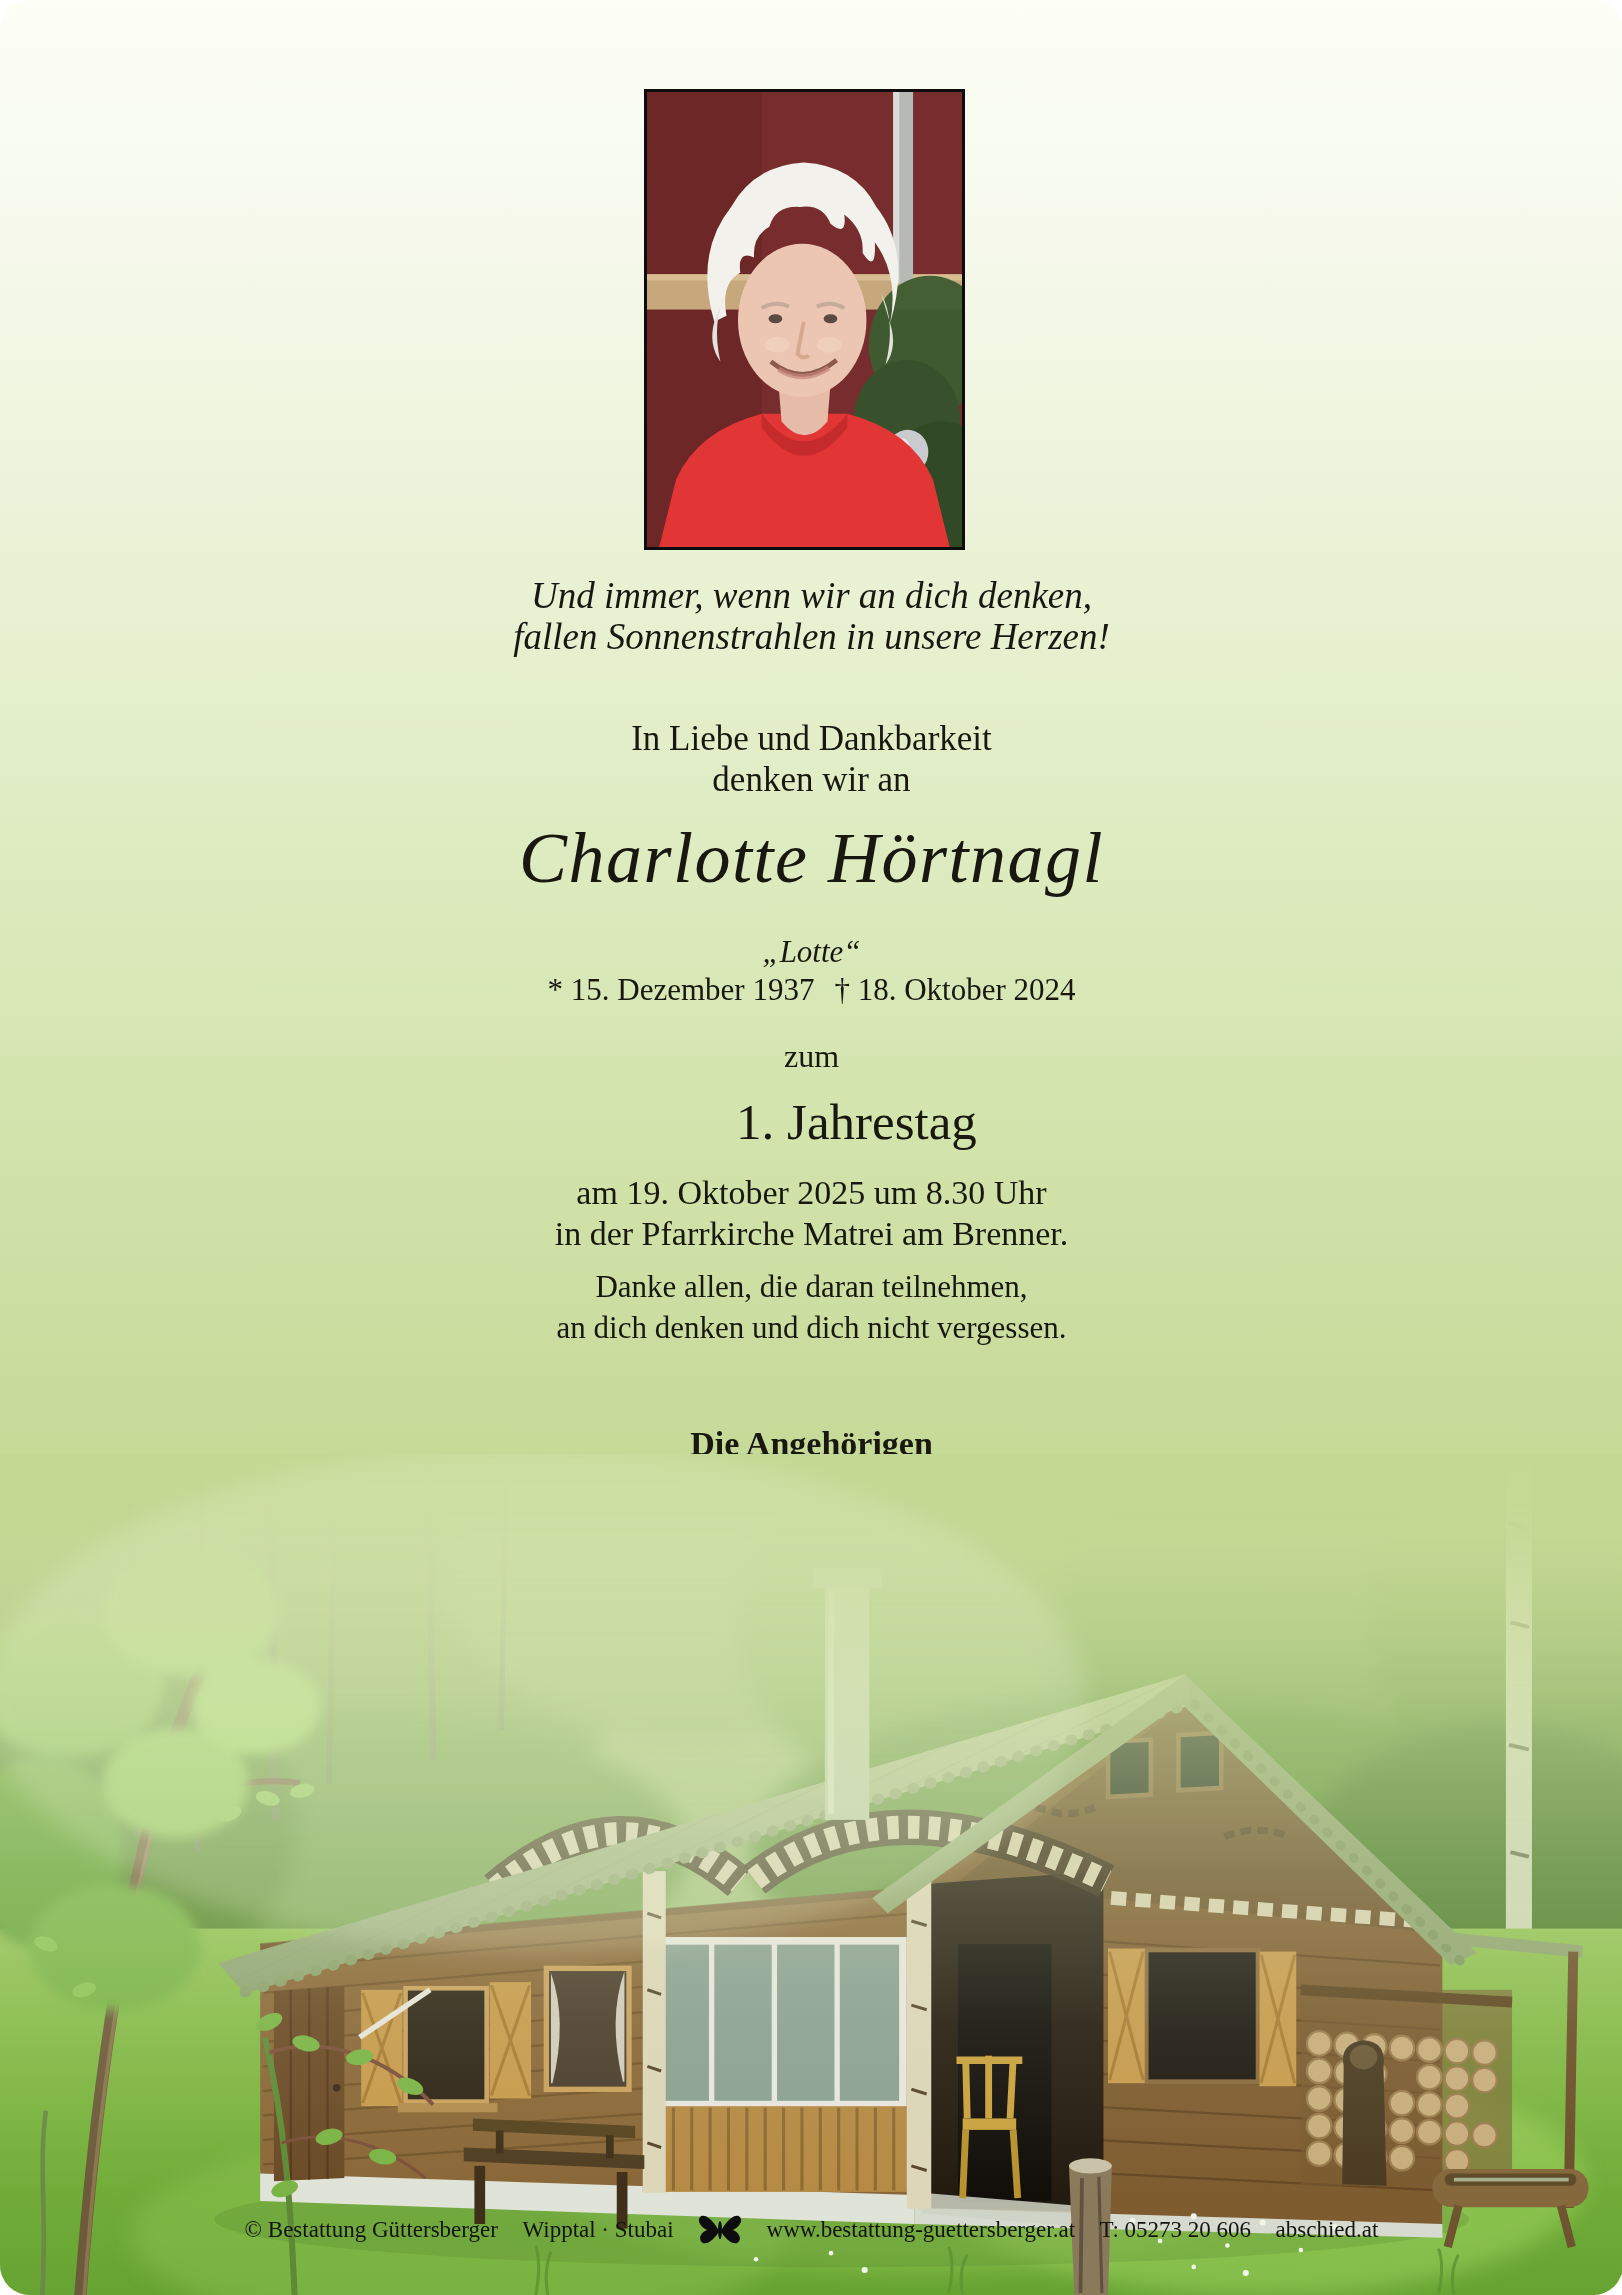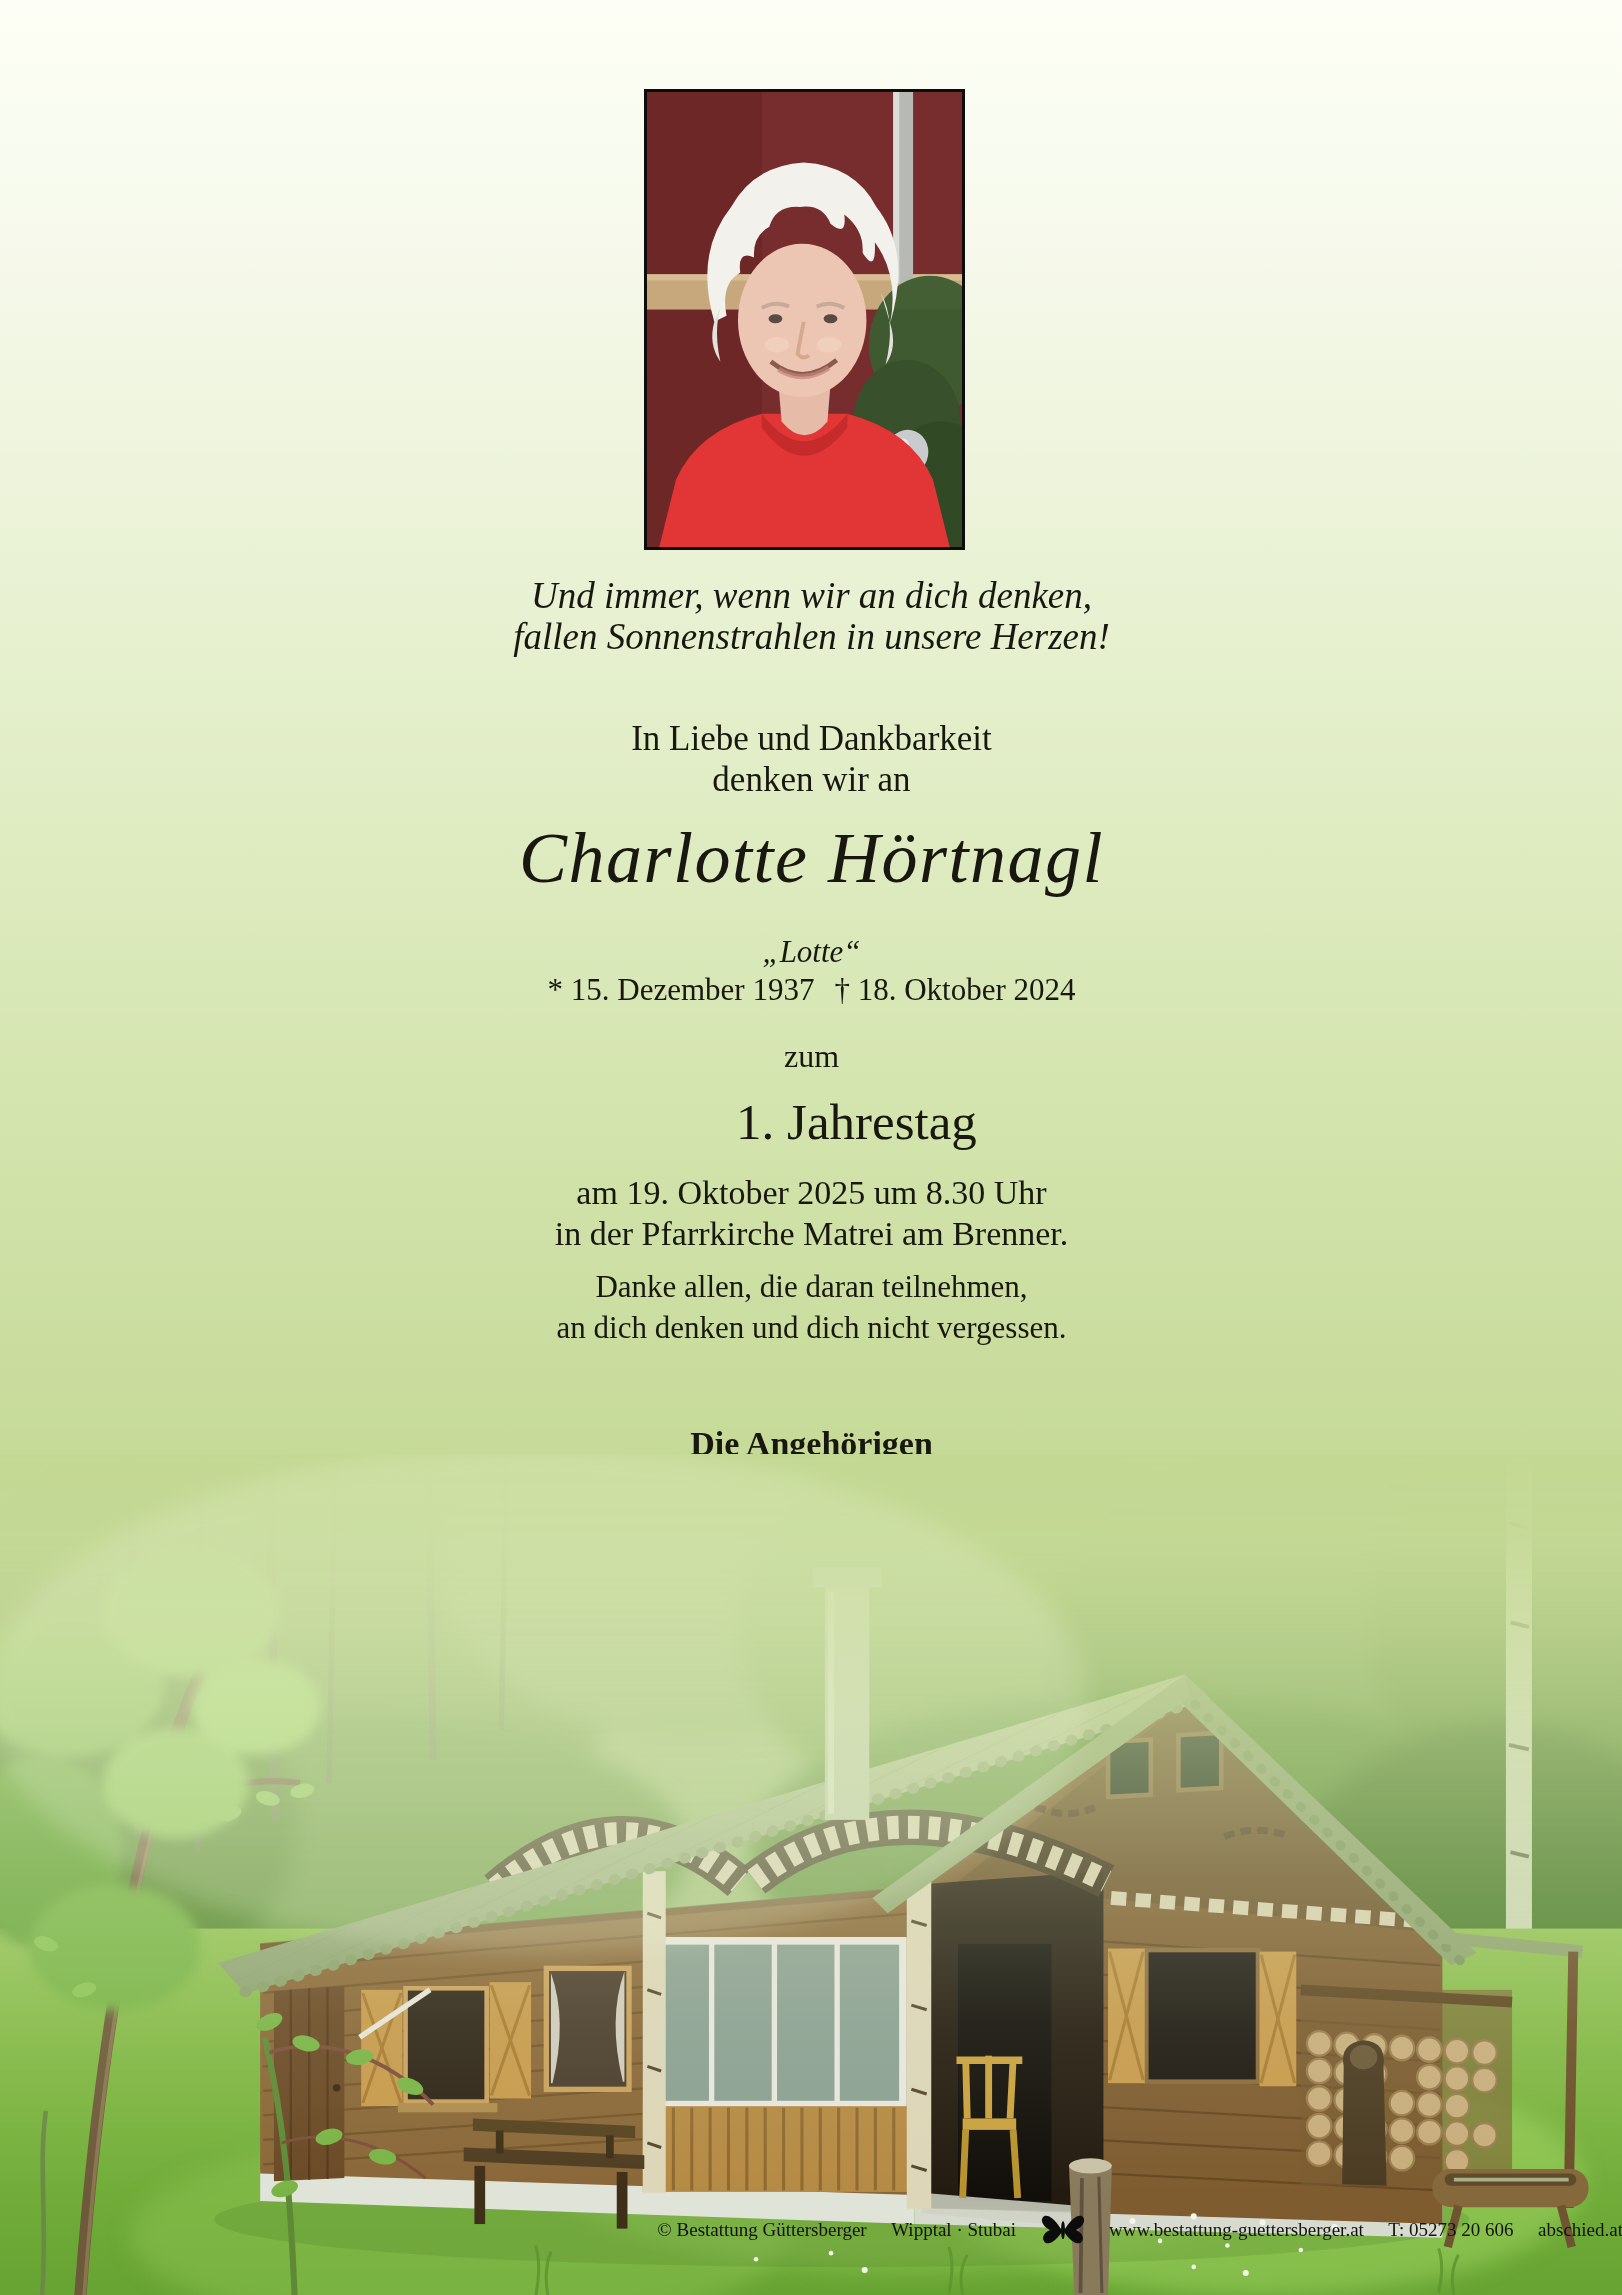--- a/index.html
+++ b/index.html
@@ -5,20 +5,21 @@
   html,body{margin:0;padding:0;background:#ffffff;}
   .page{
     position:relative;
     width:1623px;height:2295px;
     overflow:hidden;
     font-family:"Liberation Serif","DejaVu Serif",serif;
     color:#181811;
     background:linear-gradient(180deg,
       #fdfff6 0%, #f6f9ec 10%, #ecf3d9 22%, #dfecc2 36%,
       #d2e3ab 50%, #c9dc9d 60%, #c6da97 64%, #c2d791 72%, #b9d28a 100%);
+    border-radius:30px;
   }
   .center-text{position:absolute;left:0;width:100%;text-align:center;}
   .photo-frame{
     position:absolute;left:644px;top:89px;width:321px;height:461px;
     border:3.1px solid #0d0d0d;box-sizing:border-box;background:#772d2d;
   }
   .photo-frame svg{display:block;width:100%;height:100%;}
   .quote{top:575px;font-size:37px;font-style:italic;line-height:41px;}
   .intro{top:718px;font-size:35px;line-height:41px;}
   .deceased-name{top:817px;font-size:72px;font-style:italic;font-weight:500;letter-spacing:1.5px;}
@@ -28,22 +29,22 @@
   .dates .death{margin-left:20px;}
   .lead{top:1038px;font-size:32px;}
   .anniv{top:1093px;font-size:51px;margin-left:45px;}
   .event{top:1172px;font-size:34px;line-height:41px;}
   .thanks{top:1266px;font-size:31px;line-height:41px;}
   .signature{top:1425px;font-size:34px;font-weight:bold;}
   .scene{position:absolute;left:0;top:1454px;width:1623px;height:842px;}
   .scene svg{display:block;width:100%;height:100%;}
   .footer{
     position:absolute;left:0;top:2214px;width:100%;
-    display:flex;justify-content:flex-end;align-items:center;gap:24.5px;
-    font-size:19px;color:#131310;z-index:5;
+    display:flex;justify-content:center;align-items:center;gap:24.5px;
+    font-size:23px;color:#131310;z-index:5;
   }
   .footer .bfly{width:44px;height:32px;flex:0 0 auto;}
 </style>
 </head>
 <body>
 
 <div class="page">
 
   <div class="photo-frame">
     <svg viewBox="0 0 412 594" preserveAspectRatio="none">

